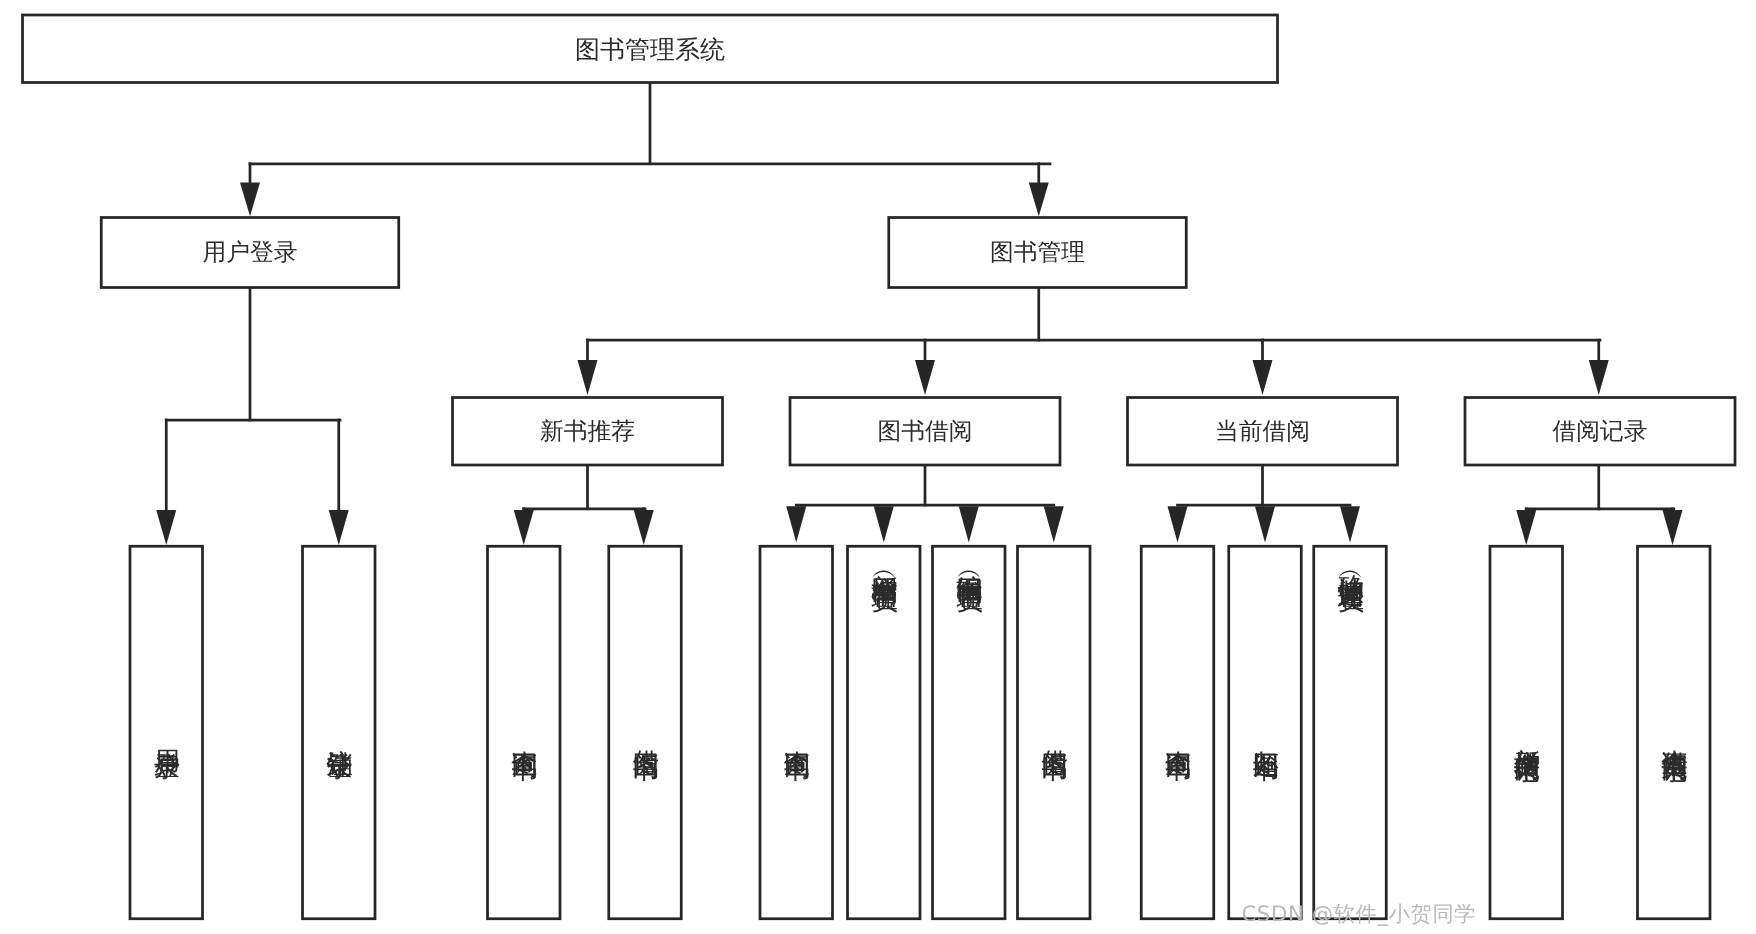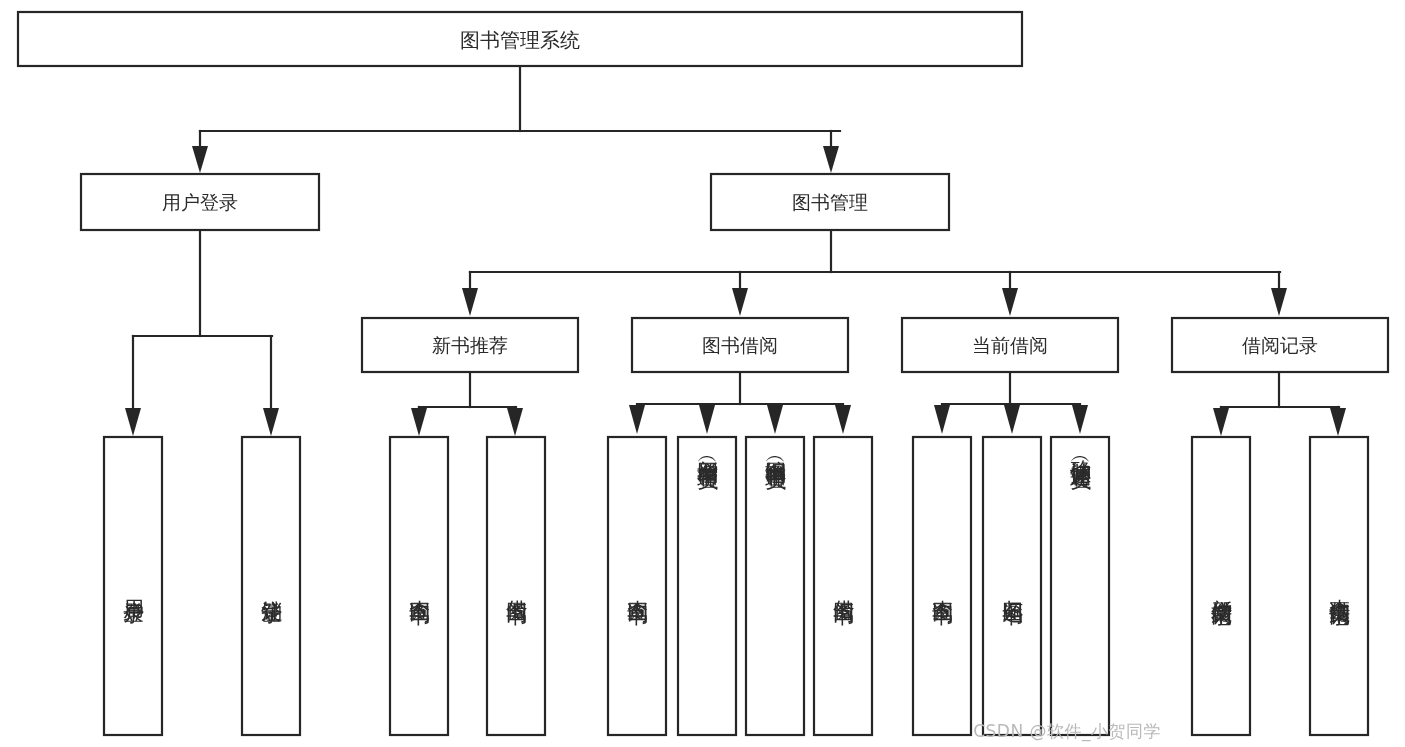--- a/index.html
+++ b/index.html
@@ -64,21 +64,21 @@
     text-orientation: upright;
     font-family: "DejaVu Sans", "Liberation Sans", sans-serif;
     font-size: 21px;
     line-height: 1.12;
     color: #2b2b2b;
     letter-spacing: 1.5px;
     white-space: nowrap;
   }
   #watermark {
     position: absolute;
-    right: 20px;
+    right: 0;
     bottom: 4px;
     font-family: "DejaVu Sans", "Liberation Sans", sans-serif;
     font-size: 17px;
     color: #b9b9b9;
     letter-spacing: 0.5px;
     user-select: none;
   }
 </style>
 </head>
 <body>

